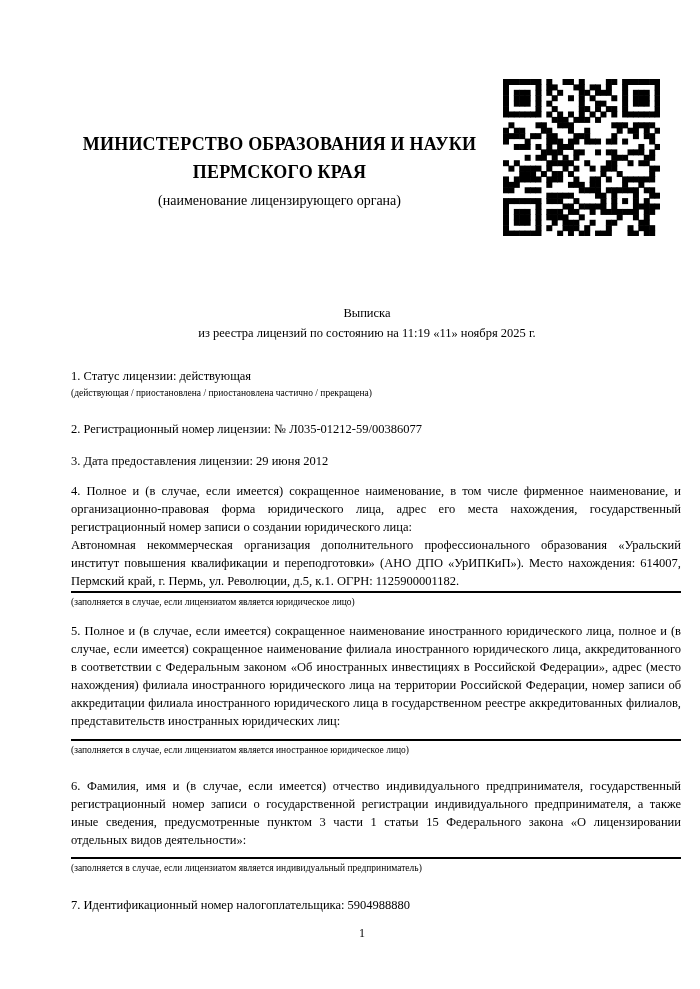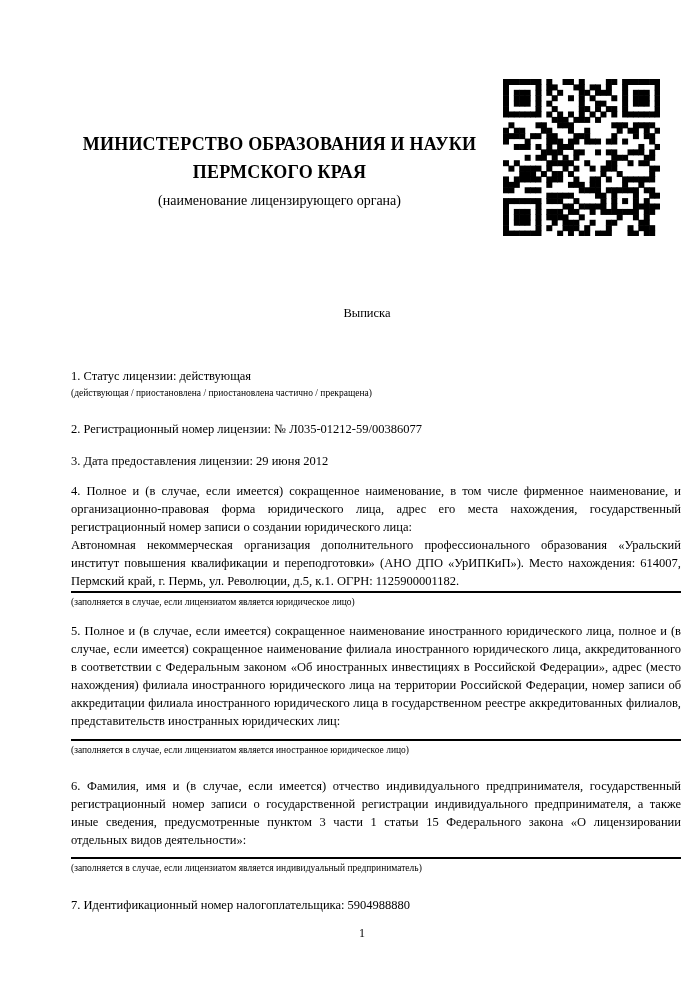--- a/index.html
+++ b/index.html
@@ -508,20 +508,21 @@
       <rect x="97.45" y="151.59" width="6" height="6" fill="#000000"></rect>
       <rect x="102.86" y="151.59" width="6" height="6" fill="#000000"></rect>
       <rect x="124.52" y="151.59" width="6" height="6" fill="#000000"></rect>
       <rect x="129.93" y="151.59" width="6" height="6" fill="#000000"></rect>
       <rect x="140.76" y="151.59" width="6" height="6" fill="#000000"></rect>
       <rect x="146.17" y="151.59" width="6" height="6" fill="#000000"></rect>
     </svg>
 
   <div class="doc-title">
     <div>Выписка</div>
+    <div>из реестра лицензий по состоянию на 11:19 «11» ноября 2025 г.</div>
   </div>
 
   <div class="item" id="item1">
     <div>1. Статус лицензии: действующая</div>
     <div class="note-center">(действующая / приостановлена / приостановлена частично / прекращена)</div>
   </div>
 
   <div class="item" id="item2">
     <div>2. Регистрационный номер лицензии: № Л035-01212-59/00386077</div>
   </div>

